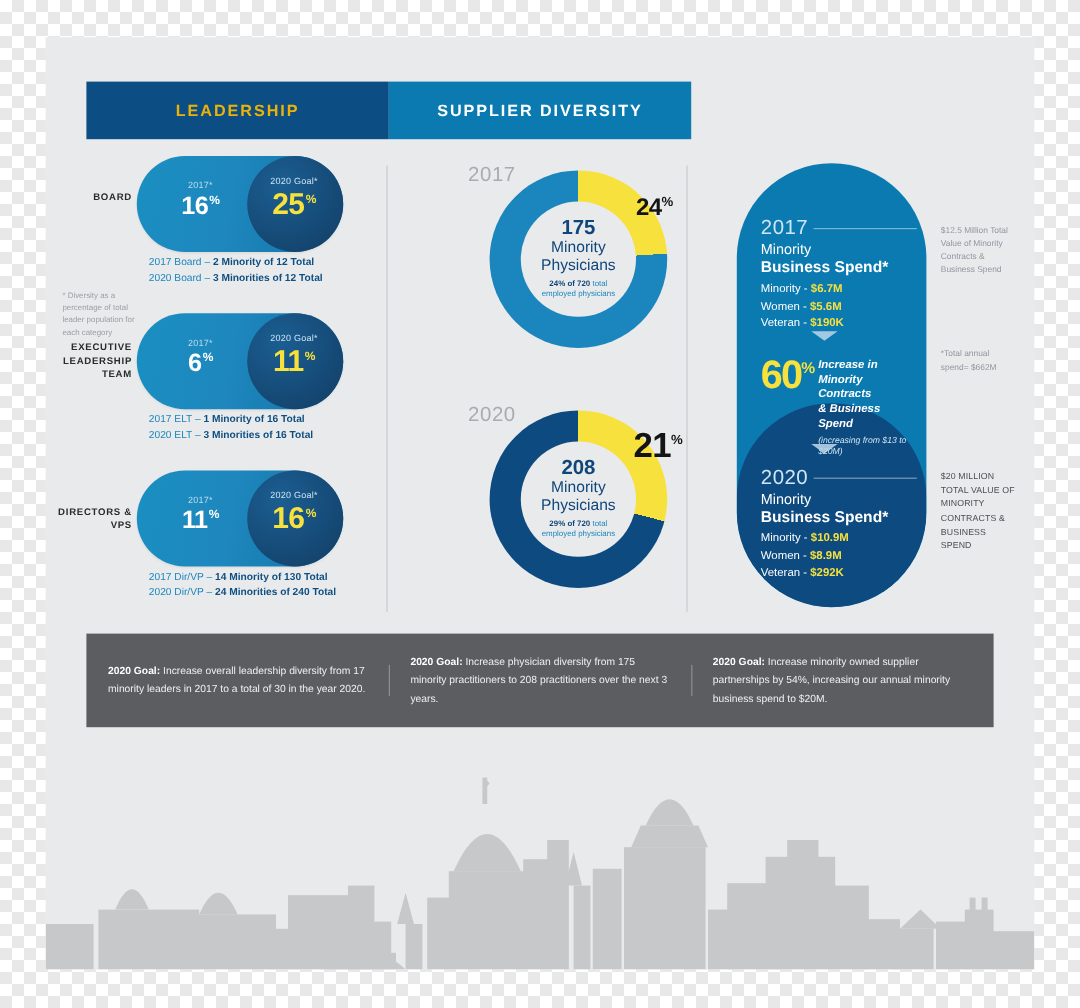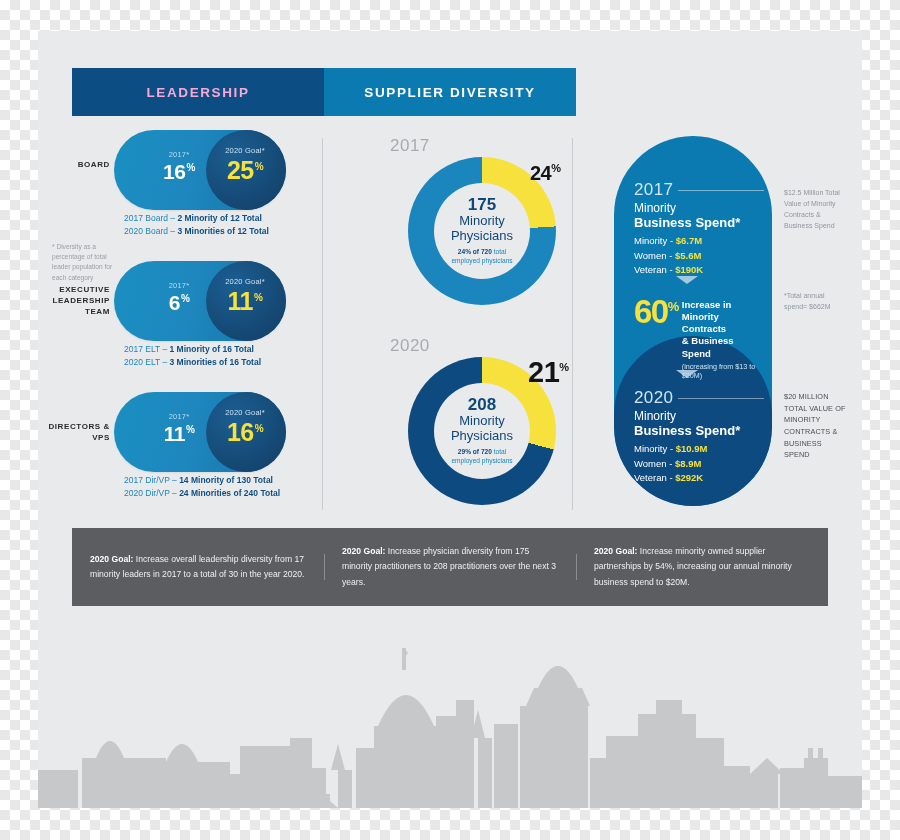--- a/index.html
+++ b/index.html
@@ -21,21 +21,21 @@
   #canvas {
     position: absolute; left: 38px; top: 31px;
     width: 824px; height: 777px;
     background: #e9eaec;
     overflow: hidden;
   }
   
   .tabs { position: absolute; left: 34px; top: 37px; display: flex; width: 756px; height: 48px; }
   .tab { display: flex; align-items: center; justify-content: center;
          font-size: 13.5px; font-weight: bold; letter-spacing: 1.6px; }
-  .tab-leadership { width: 252px; background: #0c4d84; color: #f9a8d4; }
+  .tab-leadership { width: 252px; background: #0c4d84; color: #eab308; }
   .tab-physician  { width: 252px; background: #f5dd3f; color: #0c4d84; }
   .tab-supplier   { width: 252px; background: #0a7ab0; color: #ffffff; }
   
   .col-divider { position: absolute; width: 1px; background: #c9cbcf; top: 107px; height: 372px; }
   .divider-1 { left: 284px; }
   .divider-2 { left: 534px; }
   
   .left-col { position: absolute; left: 0px; top: 95px; width: 284px; }
   .venn-row { position: relative; height: 131px; }
   .row-label {
@@ -47,42 +47,42 @@
     position: absolute; left: 76px; width: 172px; height: 80px;
     border-radius: 40px;
     background: linear-gradient(100deg, #1a8fc1 0%, #1e87bd 45%, #1273a8 100%);
     box-shadow: 0 1px 2px rgba(0,0,0,0.07);
   }
   .venn-circle {
     position: absolute; right: 0px; top: 0px; width: 80px; height: 80px;
     border-radius: 50%;
     background: radial-gradient(circle at 35% 30%, #1b5e92 0%, #14456f 75%, #123c63 100%);
   }
-  .venn-left-block { position: absolute; left: 34px; top: 20px; width: 62px; text-align: center; }
+  .venn-left-block { position: absolute; left: 22px; top: 20px; width: 62px; text-align: center; }
   .venn-right-block { position: absolute; right: 6px; top: 16px; width: 70px; text-align: center; }
   .venn-caption { font-size: 7.5px; color: #bcdcee; letter-spacing: 0.2px; margin-bottom: 1px; }
   .venn-caption.goal { color: #cfe3f2; }
   .venn-value { font-size: 21px; font-weight: bold; color: #ffffff; letter-spacing: -0.5px; }
   .venn-value.goal { font-size: 25px; color: #f7e13c; }
   .venn-value sup { font-size: 10px; font-weight: bold; vertical-align: super; margin-left: 1px; }
   .venn-notes { position: absolute; left: 86px; top: 86px; }
   .venn-note { font-size: 8.5px; color: #1b86bd; line-height: 1.55; white-space: nowrap; }
   .venn-note b { color: #0e4f82; }
   .footnote {
     position: absolute; left: 14px; top: 116px; width: 62px;
     font-size: 6.6px; color: #9aa0a6; line-height: 1.55;
   }
   
   .mid-col { position: absolute; left: 284px; top: 95px; width: 250px; }
   .donut-block { position: relative; height: 200px; }
   .donut-year {
     position: absolute; left: 68px; top: 10px;
     font-size: 17px; color: #a8abb0; letter-spacing: 0.5px;
   }
-  .donut-wrap { position: absolute; left: 86px; top: 31px; width: 148px; height: 148px; }
+  .donut-wrap { position: absolute; left: 86px; top: 16px; width: 148px; height: 148px; }
   .donut { position: absolute; inset: 0; border-radius: 50%; }
   .donut-hole {
     position: absolute; left: 26px; top: 26px; width: 96px; height: 96px;
     border-radius: 50%; background: #e9eaec;
     display: flex; flex-direction: column; align-items: center; justify-content: center;
     text-align: center;
   }
   .donut-num { font-size: 17px; font-weight: bold; color: #10477a; line-height: 1.05; }
   .donut-label { font-size: 13px; color: #10477a; line-height: 1.14; }
   .donut-sub { font-size: 6.6px; color: #1b86bd; line-height: 1.35; margin-top: 4px; }
@@ -122,21 +122,21 @@
   .arrow-down {
     position: absolute; left: 62px; width: 0; height: 0;
     border-left: 11px solid transparent; border-right: 11px solid transparent;
     border-top: 8px solid rgba(190,215,235,0.85);
   }
   .arrow-1 { top: 140px; }
   .arrow-2 { top: 234px; }
   .sixty-row { display: flex; align-items: flex-start; }
   .sixty { font-size: 33px; font-weight: bold; color: #f7e13c; letter-spacing: -1.5px; line-height: 0.95; }
   .sixty sup { font-size: 13px; vertical-align: super; }
-  .sixty-txt { margin-left: 4px; margin-top: 3px; }
+  .sixty-txt { margin-left: 4px; margin-top: 3px; font-style: italic; }
   .sixty-line { font-size: 9.5px; font-weight: bold; color: #ffffff; line-height: 1.28; }
   .sixty-note { font-size: 7.2px; color: #cfe6f4; margin-top: 2px; }
   .side-note {
     position: absolute; left: 212px; font-size: 7px; color: #8f979f; line-height: 1.55;
   }
   .note-1 { top: 62px; }
   .note-2 { top: 165px; }
   .note-3 { top: 265px; font-size: 7.3px; font-weight: normal; color: #4a4f54;
             letter-spacing: 0.1px; line-height: 1.6; text-transform: uppercase; }
   

